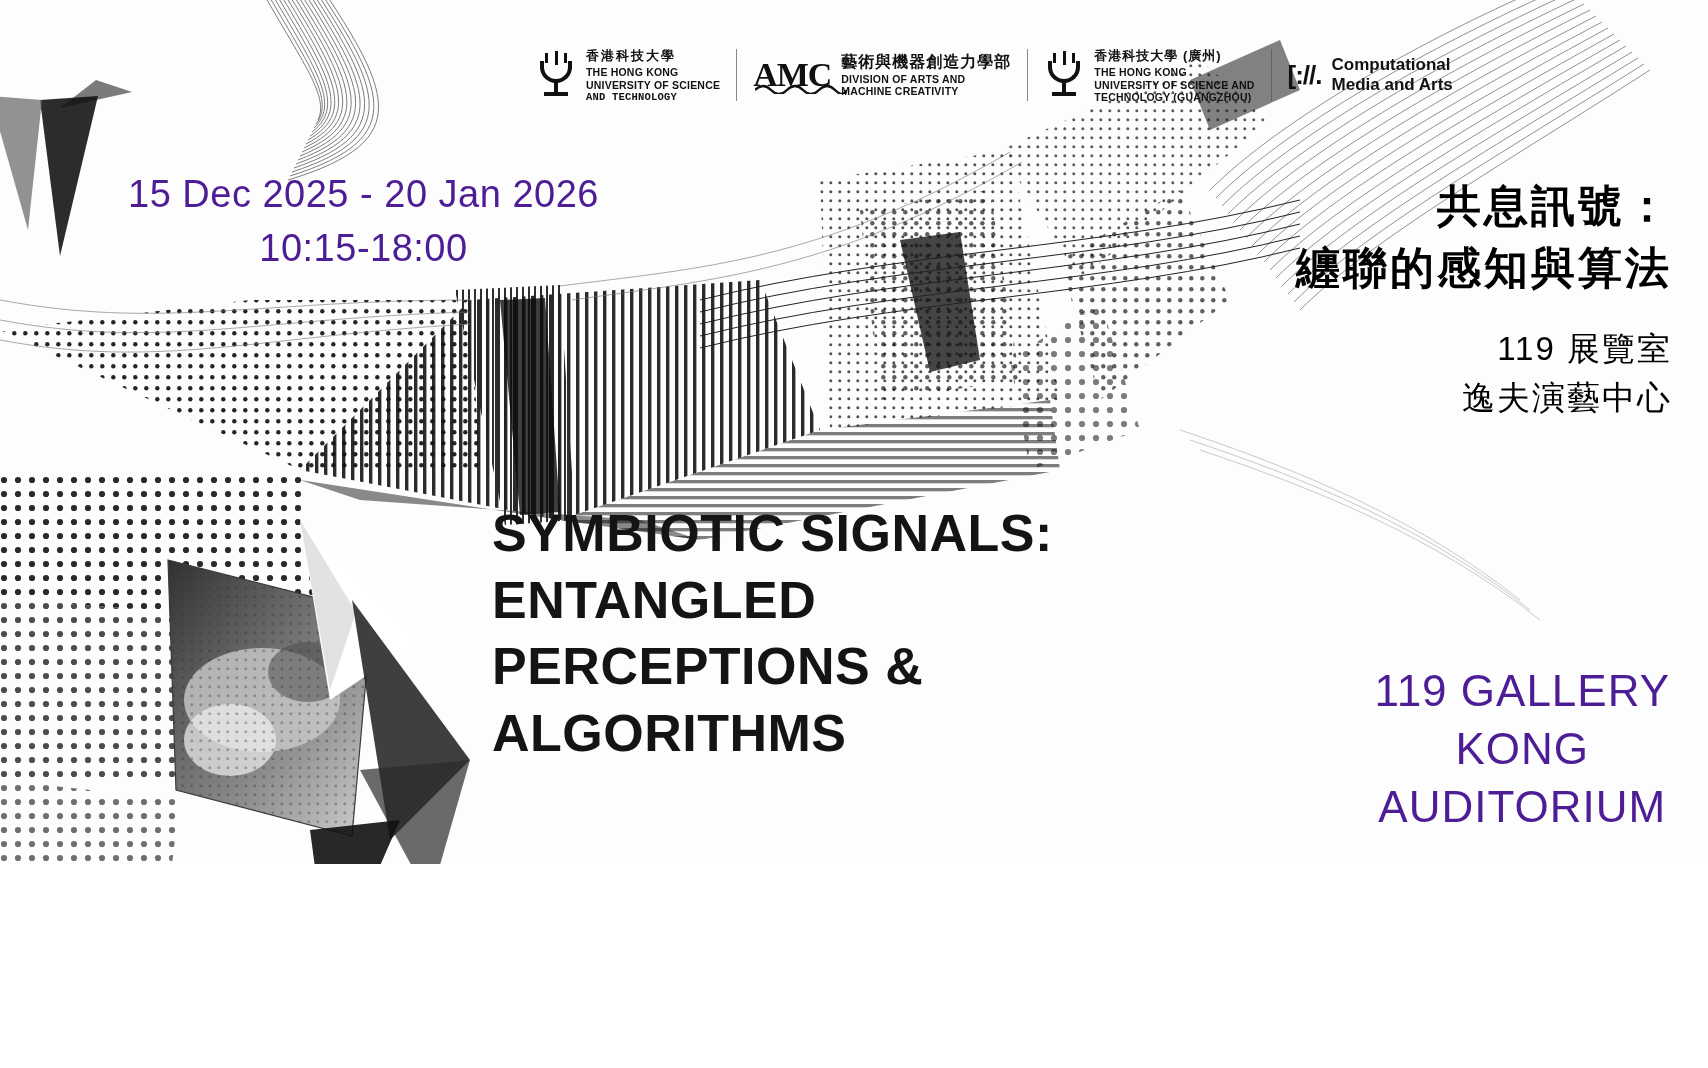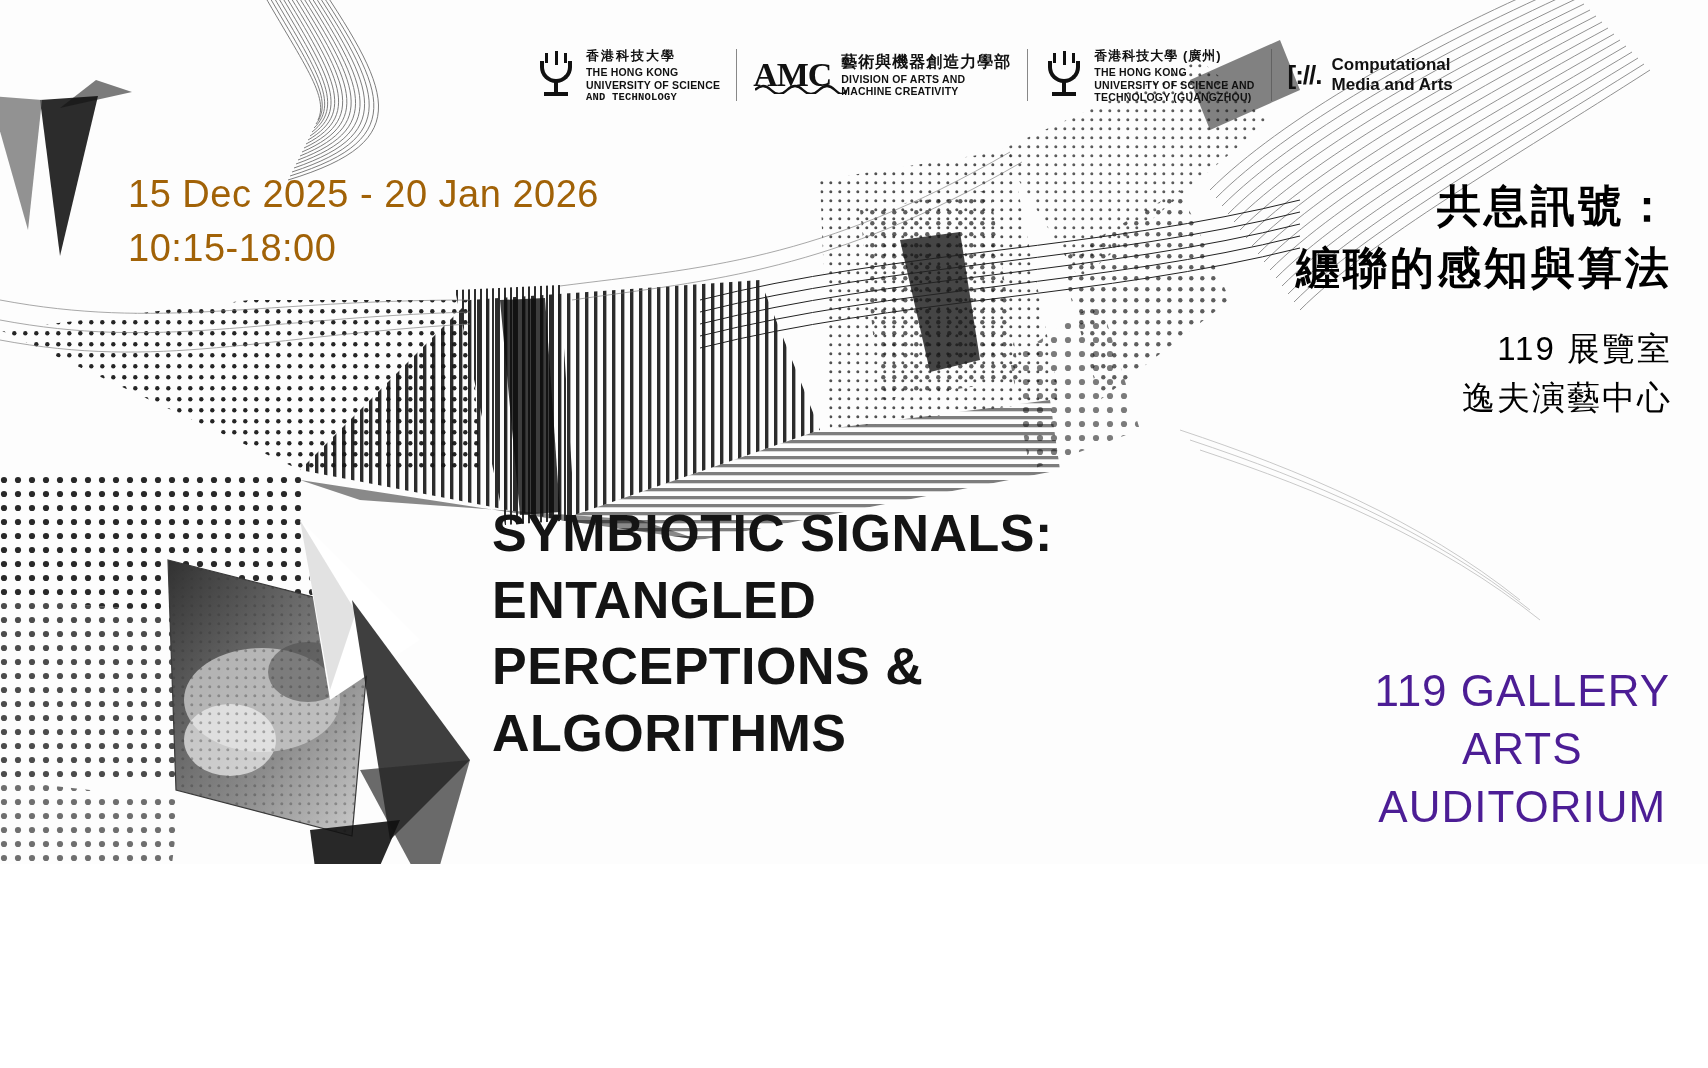--- a/index.html
+++ b/index.html
@@ -149,21 +149,22 @@
     font-weight: 700;
     line-height: 1.2;
     color: #111;
   }
 
   
   .date-block {
     position: absolute;
     left: 128px;
     top: 168px;
-    color: #a16207;
+    color: #4c1d95;
+    text-align: center;
   }
   .date-line {
     font-size: 38px;
     font-weight: 400;
     letter-spacing: .5px;
     line-height: 1.42;
     white-space: nowrap;
   }
 
   
@@ -452,18 +453,18 @@
       <div class="zh-title">共息訊號：</div>
       <div class="zh-title">纏聯的感知與算法</div>
       <div class="zh-venue">119 展覽室</div>
       <div class="zh-venue" style="margin-top:0;">逸夫演藝中心</div>
     </div>
 
     <div class="en-title">SYMBIOTIC SIGNALS: ENTANGLED PERCEPTIONS &amp; ALGORITHMS</div>
 
     <div class="en-venue">
       <div>119 GALLERY</div>
-      <div>ARTS</div>
+      <div>KONG</div>
       <div>AUDITORIUM</div>
     </div>
 
   </div>
 </div>
 
 </body></html>

